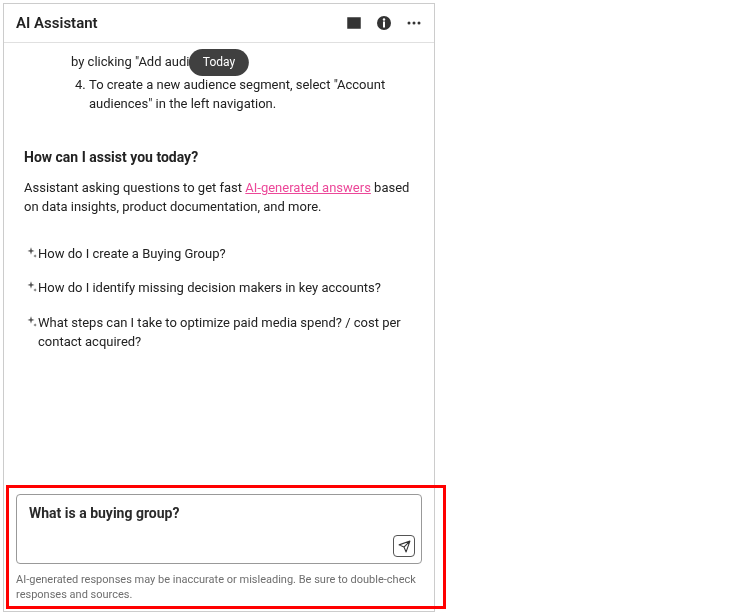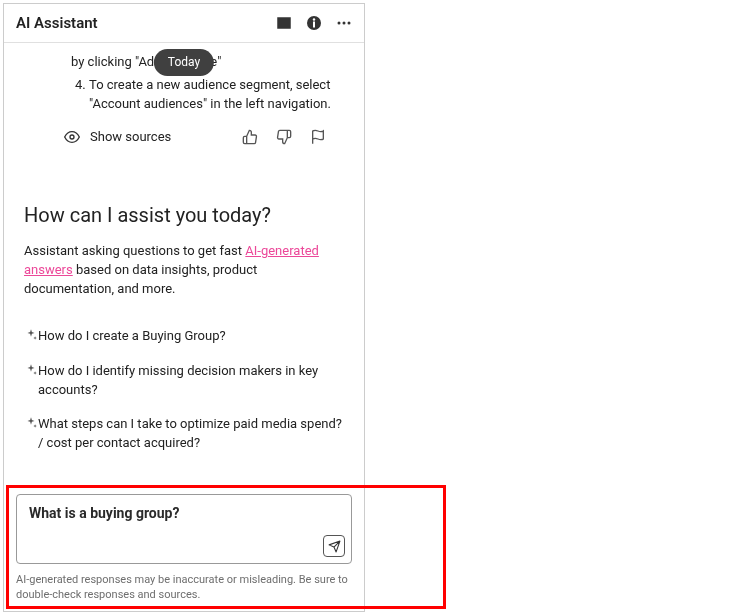--- a/index.html
+++ b/index.html
@@ -8,21 +8,21 @@
       background: #fff;
       width: 750px;
       height: 615px;
       position: relative;
       color: #222;
     }
     .panel {
       position: absolute;
       top: 3px;
       left: 3px;
-      width: 362px;
+      width: 432px;
       height: 609px;
       border: 1px solid #ccc;
       background: #fff;
       display: flex;
       flex-direction: column;
       overflow: hidden;
     }
     .header {
       display: flex;
       align-items: center;
@@ -79,23 +79,23 @@
     .show-sources-label {
       font-size: 13px;
       flex: 1;
     }
     .feedback-icons {
       display: flex;
       gap: 18px;
       padding-right: 18px;
     }
     .section-heading {
-      font-size: 20px;
-      font-weight: 400;
-      margin-top: 55px;
+      font-size: 14px;
+      font-weight: 700;
+      margin-top: 33px;
       margin-bottom: 12px;
     }
     .intro-text {
       font-size: 13px;
       margin-bottom: 28px;
     }
     .link { color: #ec4899; text-decoration: underline; cursor: pointer; }
     .suggestions { margin-bottom: 30px; }
     .suggestion {
       display: flex;
@@ -189,46 +189,20 @@
   </div>
 
   <div class="content">
     <div class="today-pill">Today</div>
 
     <ol class="numbered-list" start="3">
       <li style="list-style:none; margin-left:-18px;"><span>by clicking "Add audience"</span></li>
       <li value="4"><span>To create a new audience segment, select "Account audiences" in the left navigation.</span></li>
     </ol>
 
-    <div class="sources-row">
-      <span class="icon-btn">
-        <svg width="16" height="16" viewBox="0 0 24 24" fill="none" stroke="#333" stroke-width="2">
-            <path d="M1 12s4-8 11-8 11 8 11 8-4 8-11 8S1 12 1 12z"></path>
-            <circle cx="12" cy="12" r="3"></circle>
-          </svg>
-      </span>
-      <span class="show-sources-label">Show sources</span>
-      <div class="feedback-icons">
-        <span class="icon-btn">
-          <svg width="16" height="16" viewBox="0 0 24 24" fill="none" stroke="#555" stroke-width="2">
-              <path d="M14 9V5a3 3 0 0 0-3-3l-4 9v11h11.28a2 2 0 0 0 2-1.7l1.38-9a2 2 0 0 0-2-2.3zM7 22H4a2 2 0 0 1-2-2v-7a2 2 0 0 1 2-2h3"></path>
-            </svg>
-        </span>
-        <span class="icon-btn">
-          <svg width="16" height="16" viewBox="0 0 24 24" fill="none" stroke="#555" stroke-width="2">
-              <path d="M10 15v4a3 3 0 0 0 3 3l4-9V2H5.72a2 2 0 0 0-2 1.7l-1.38 9a2 2 0 0 0 2 2.3zM17 2h3a2 2 0 0 1 2 2v7a2 2 0 0 1-2 2h-3"></path>
-            </svg>
-        </span>
-        <span class="icon-btn">
-          <svg width="16" height="16" viewBox="0 0 24 24" fill="none" stroke="#555" stroke-width="2">
-              <path d="M4 15s1-1 4-1 5 2 8 2 4-1 4-1V3s-1 1-4 1-5-2-8-2-4 1-4 1zM4 22v-7"></path>
-            </svg>
-        </span>
-      </div>
-    </div>
 
     <div class="section-heading">How can I assist you today?</div>
 
     <p class="intro-text">
       <span>Assistant asking questions to get fast </span><a class="link">AI-generated answers</a><span> based on data insights, product documentation, and more.</span>
     </p>
 
     <div class="suggestions">
       <div class="suggestion">
         <span class="spark">

